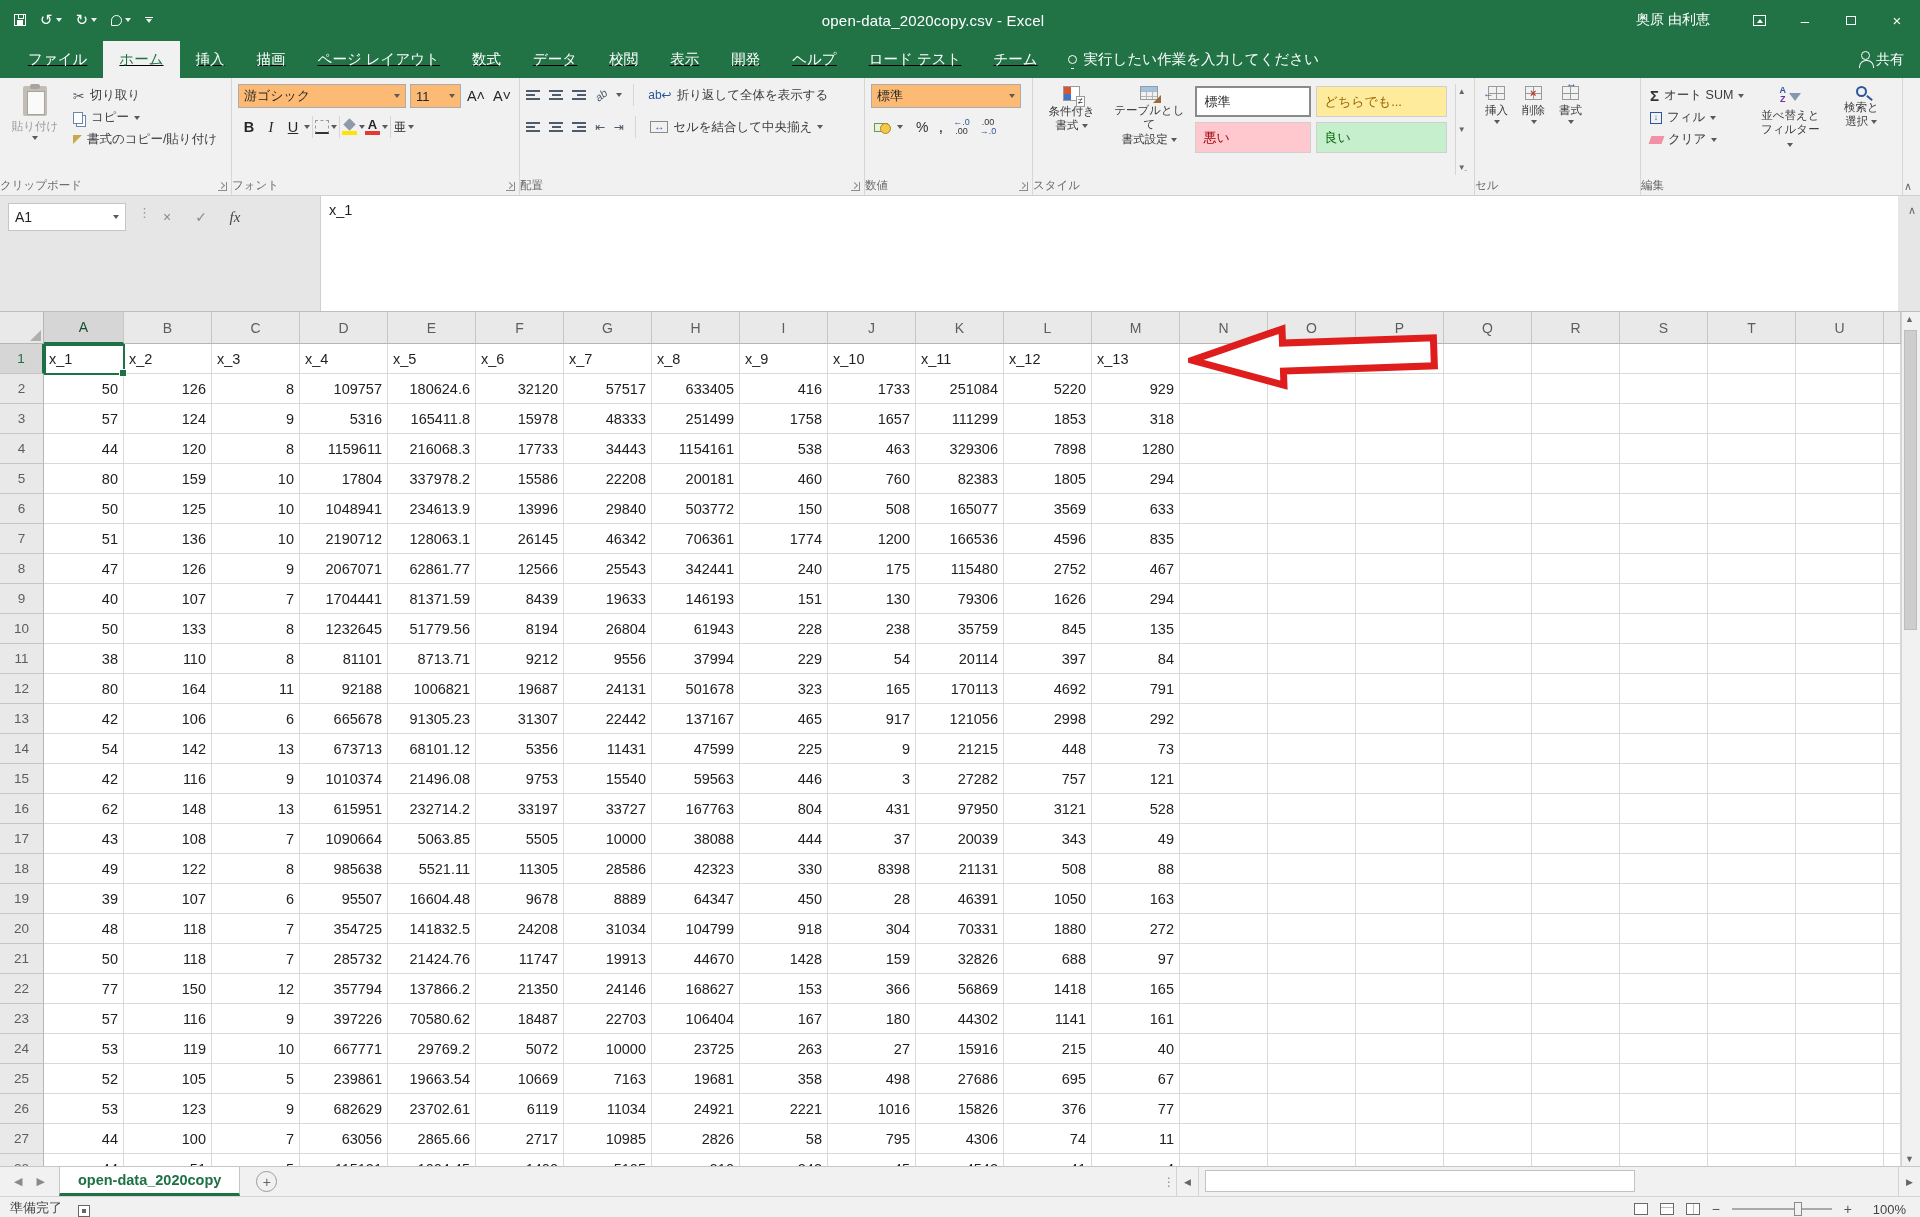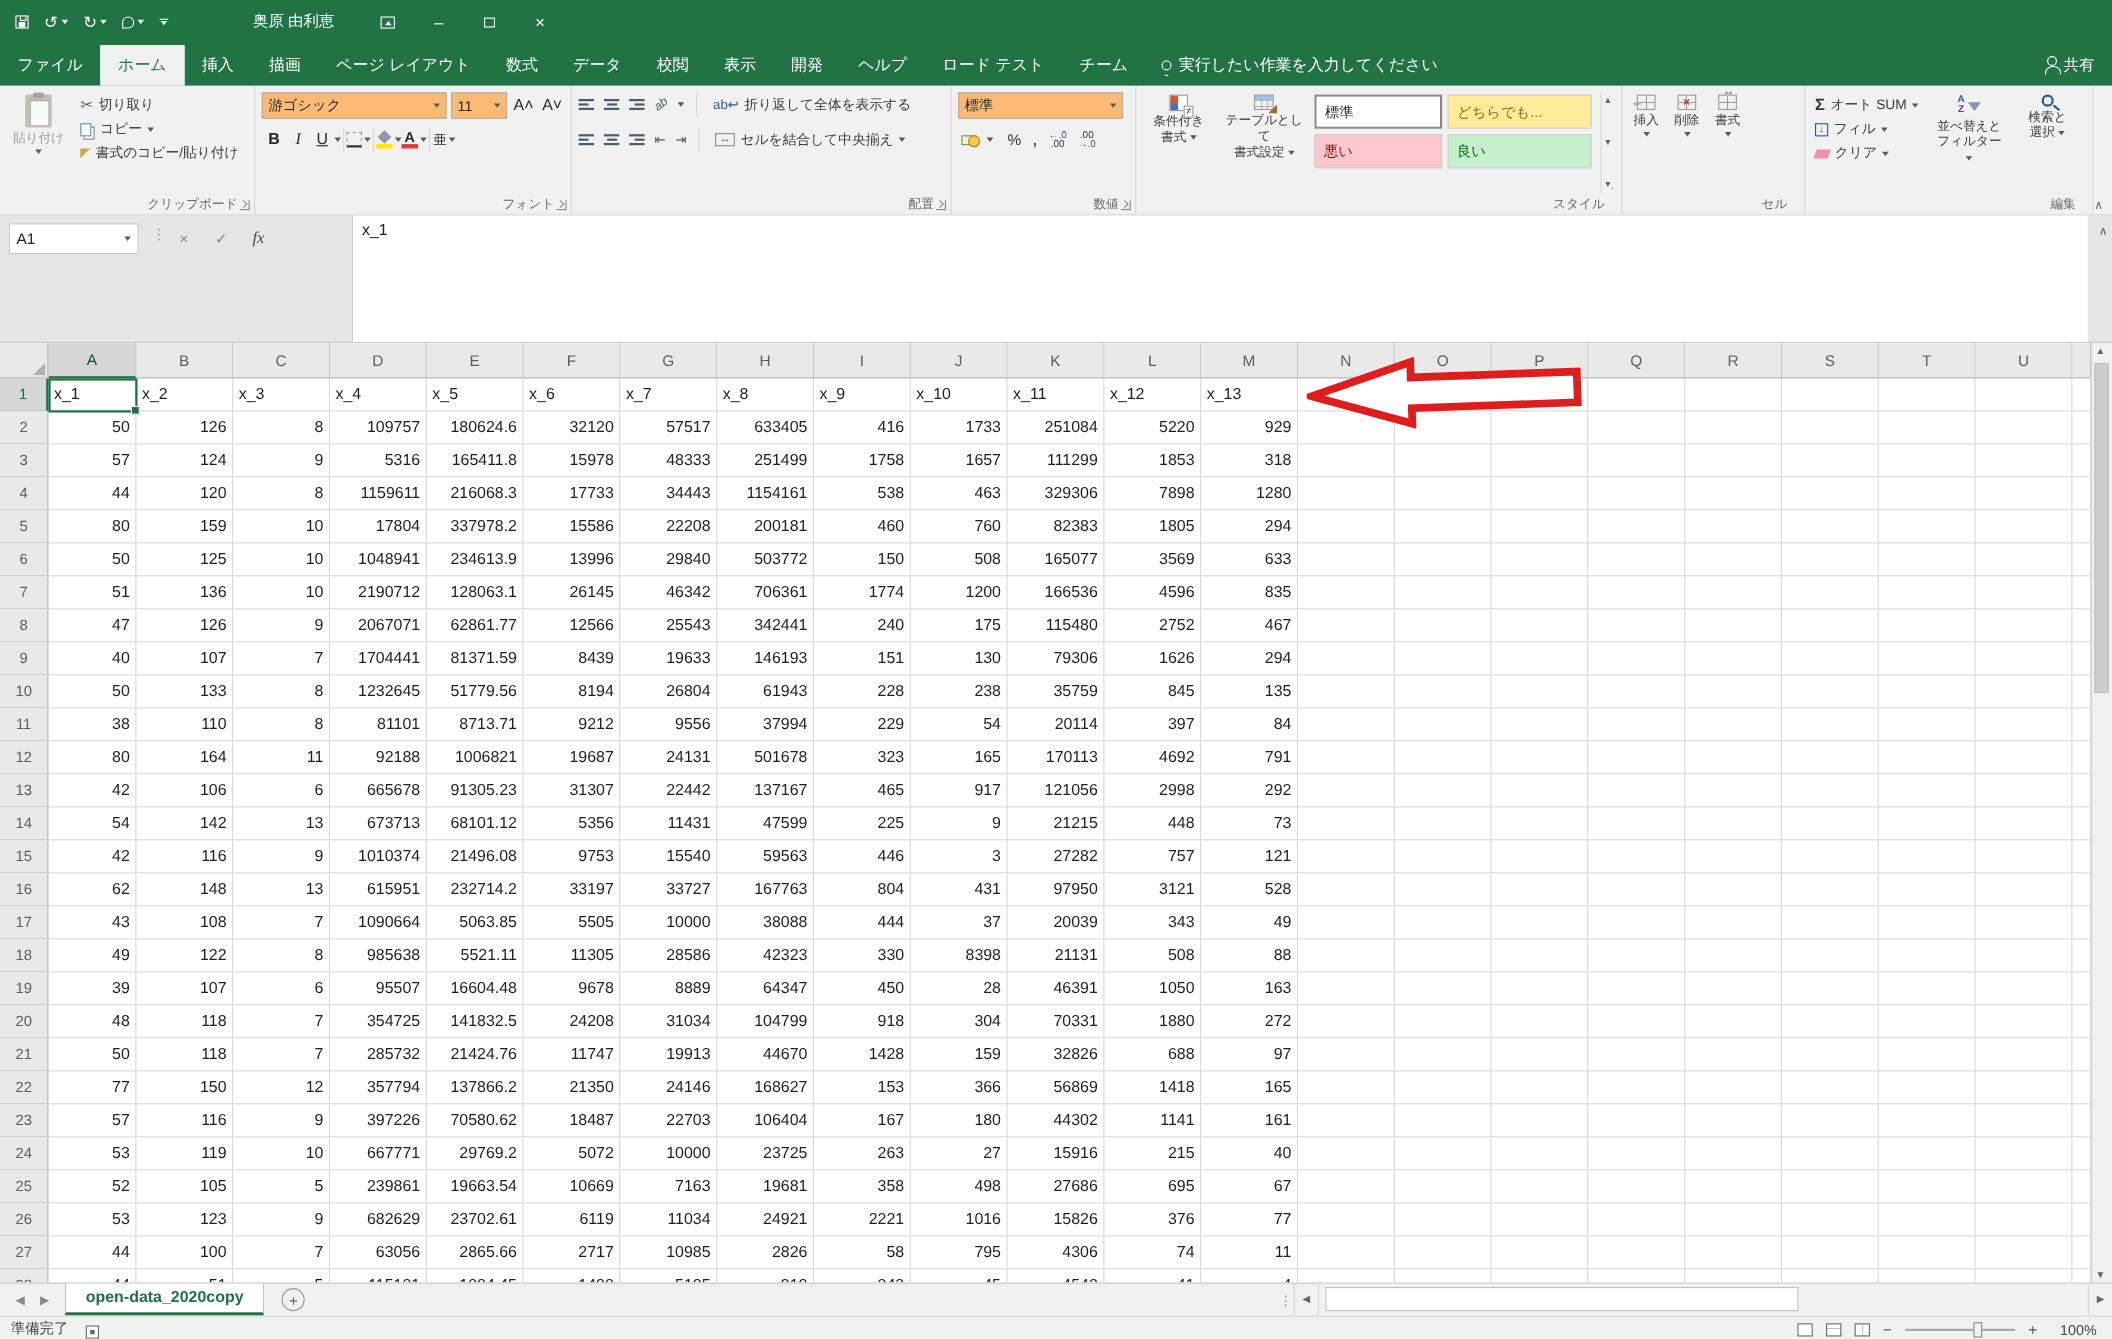--- a/index.html
+++ b/index.html
@@ -22,34 +22,34 @@
   .tb-right{display:flex;align-items:center;height:100%;}
   .tb-user{font-size:14px;margin-right:26px;}
   .winbtn{width:46px;height:40px;display:flex;align-items:center;justify-content:center;font-size:15px;color:#fff;}
   .ribopts{width:13px;height:11px;border:1px solid #fff;position:relative;}
   .ribopts::after{content:'';position:absolute;left:3px;top:3px;border-left:3px solid transparent;border-right:3px solid transparent;border-bottom:4px solid #fff;}
   .restico{width:10px;height:9px;border:1px solid #fff;position:relative;background:#217346;}
   .restico::before{content:'';position:absolute;left:2px;top:-3px;width:10px;height:9px;border:1px solid #fff;z-index:-1;}
 
   
   .tabrow{position:absolute;left:0;top:40px;width:1920px;height:38px;background:#217346;display:flex;align-items:flex-end;}
-  .rtabs{display:flex;align-items:flex-end;height:100%;padding-left:0;}
+  .rtabs{display:flex;align-items:flex-end;height:100%;padding-left:12px;text-decoration:underline;}
   .rtab{padding:9px 16px 9px;font-size:14.5px;color:#fff;white-space:nowrap;}
   .rtab.active{background:#f1f1f1;color:#217346;}
   .tellme{display:flex;align-items:center;gap:7px;color:#fff;font-size:14.5px;margin-left:14px;padding-bottom:9px;}
   .bulb{width:9px;height:9px;border:1.5px solid #fff;border-radius:50%;position:relative;}
   .bulb::after{content:'';position:absolute;left:2px;top:9px;width:3px;height:3px;border-bottom:1.5px solid #fff;}
   .share{margin-left:auto;display:flex;gap:6px;color:#fff;font-size:14px;padding:0 16px 9px;}
   .person{width:9px;height:9px;border:1.5px solid #fff;border-radius:50%;position:relative;}
   .person::after{content:'';position:absolute;left:-3px;top:8px;width:13px;height:7px;border:1.5px solid #fff;border-bottom:none;border-radius:7px 7px 0 0;}
 
   
   .ribbon{position:absolute;left:0;top:78px;width:1920px;height:118px;background:#f1f1f1;border-bottom:1px solid #d2d0ce;display:flex;}
   .rgroup{position:relative;height:100%;border-right:1px solid #d8d6d4;padding:6px 6px 20px;display:flex;gap:6px;}
-  .glabel{position:absolute;bottom:2px;left:0;right:15px;text-align:right;font-size:11.5px;color:#696969;}
+  .glabel{position:absolute;bottom:2px;left:0;right:15px;text-align:left;font-size:11.5px;color:#696969;}
   .launcher{position:absolute;bottom:4px;right:4px;width:9px;height:9px;border-right:1px solid #8a8a8a;border-bottom:1px solid #8a8a8a;}
   .launcher::after{content:'';position:absolute;right:2px;bottom:2px;width:4px;height:4px;border-right:1px solid #8a8a8a;border-bottom:1px solid #8a8a8a;transform:rotate(-45deg);}
   .v{display:inline-block;width:0;height:0;border-left:3px solid transparent;border-right:3px solid transparent;border-top:4px solid #5a5a5a;vertical-align:middle;}
   .col{display:flex;flex-direction:column;justify-content:flex-start;gap:3px;}
   .srow{display:flex;align-items:center;gap:5px;font-size:12.5px;color:#3b3b3b;white-space:nowrap;padding:1px 3px;}
   .bigbtn{display:flex;flex-direction:column;align-items:center;justify-content:flex-start;gap:3px;font-size:11.5px;color:#3b3b3b;text-align:center;padding:2px 4px;line-height:1.25;}
   .disabled{color:#9b9b9b;}
   
   .clipico{width:24px;height:30px;background:#b3aca2;border-radius:2px;position:relative;opacity:.75;}
   .clipico::before{content:'';position:absolute;left:4px;top:5px;width:16px;height:22px;background:#fdfdfd;border:1px solid #8f8b84;}
@@ -186,20 +186,21 @@
       <span class="qicon">↻<span class="smallv"></span></span>
       <span class="qicon">
           <span class="touchico"></span>
           <span class="smallv"></span>
         </span>
       <span class="qicon qcustom">
           <b></b>
           <span class="smallv"></span>
         </span>
     </div>
+    <div class="tb-title">open-data_2020copy.csv  -  Excel</div>
     <div class="tb-right">
       <span class="tb-user">奥原 由利恵</span>
       <span class="winbtn">
           <span class="ribopts"></span>
         </span>
       <span class="winbtn">–</span>
       <span class="winbtn">
           <span class="restico"></span>
         </span>
       <span class="winbtn">×</span>

